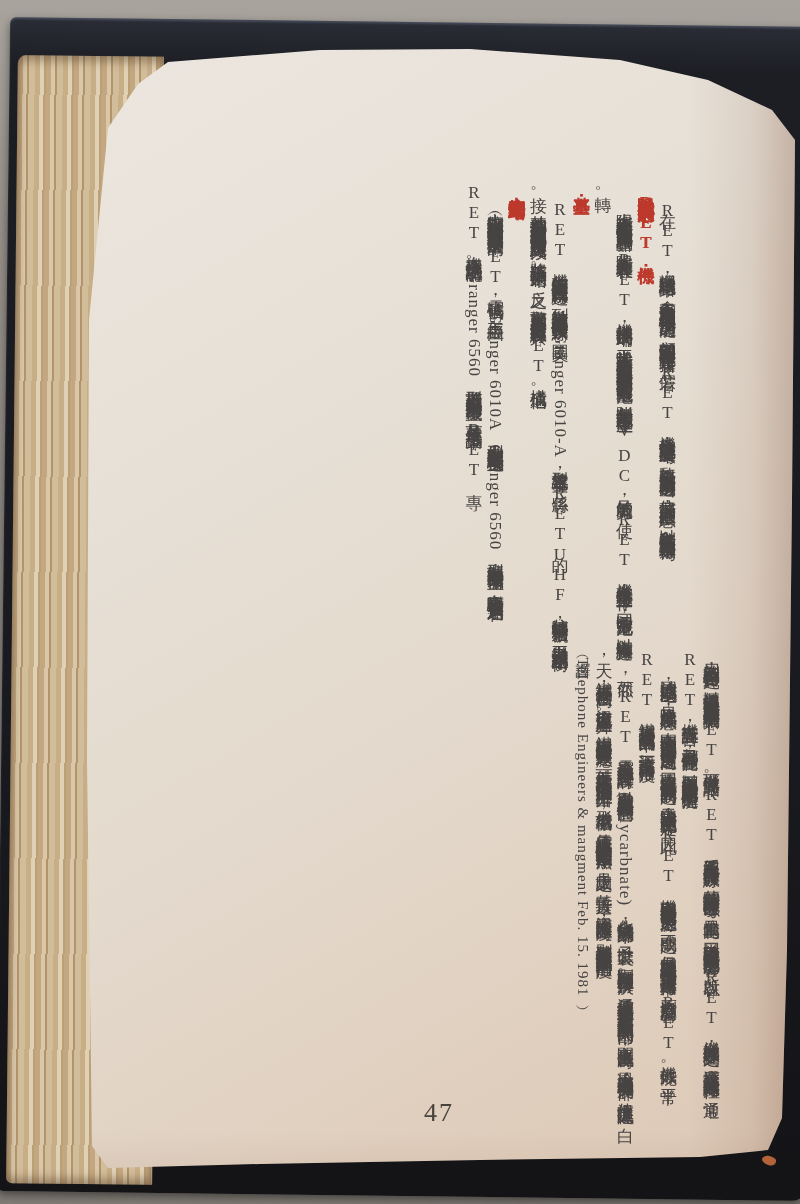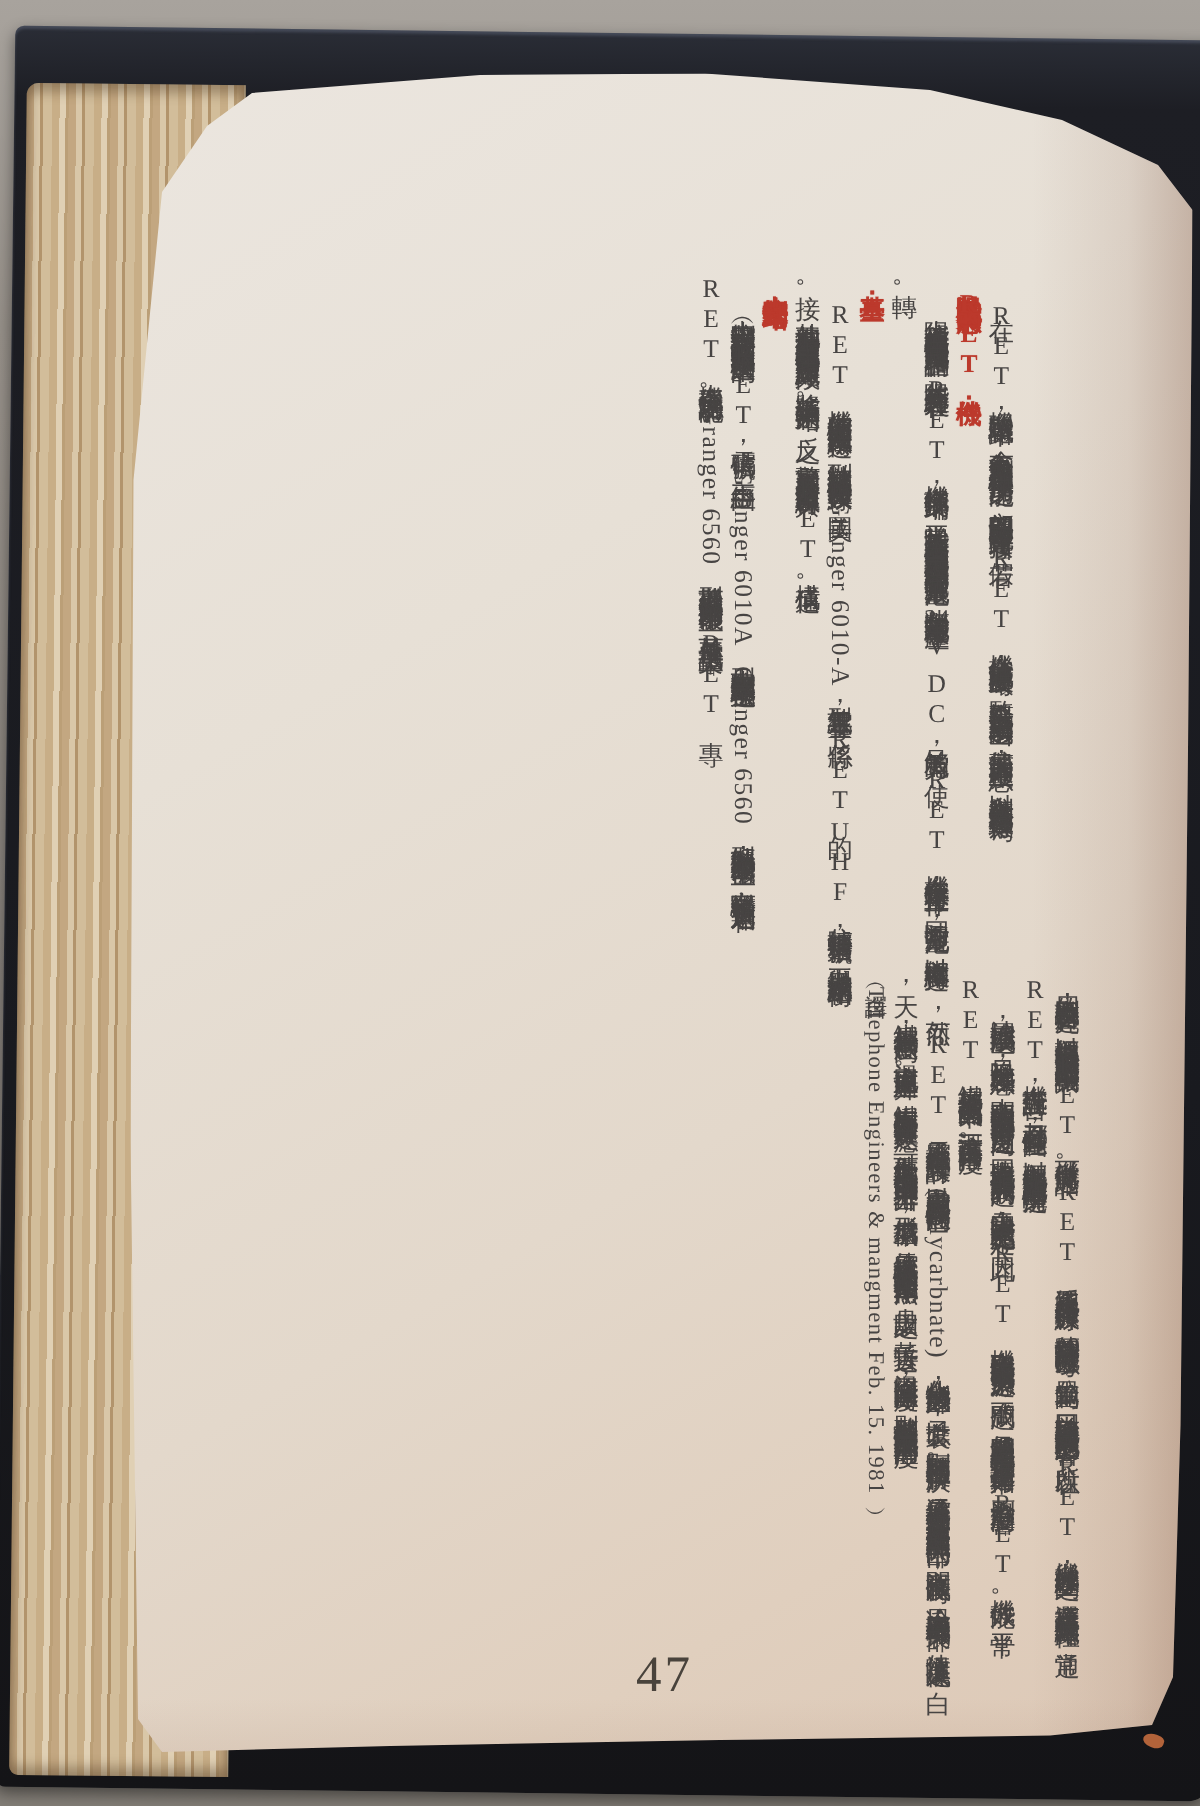--- a/index.html
+++ b/index.html
@@ -36,21 +36,21 @@
          color:#474443;font-size:17px;line-height:21.5px;letter-spacing:1px;
          font-family:"Liberation Serif","DejaVu Serif",serif;}
   .vtext p{margin:0;text-indent:1em;}
   .vtext p.hd{color:#bc392c;font-weight:700;text-indent:0;
               text-shadow:0 0 .5px rgba(188,57,44,.55);}
   .vtext p.cite{font-size:15px;text-indent:0;}
   .block-top{top:183px;right:122px;height:462px;}
   .block-bottom{top:650px;right:78px;height:478px;}
   .up{text-orientation:upright;}
   .tcy{text-combine-upright:all;}
-  .pageno{position:absolute;left:424px;top:1098px;font-size:34px;letter-spacing:2px;
+  .pageno{position:absolute;left:424px;top:1098px;font-size:26px;letter-spacing:2px;
           color:#49433c;font-family:"Liberation Serif","DejaVu Serif",serif;}
 </style>
 </head>
 <body>
 
 <div class="scene">
   <div class="cover"></div>
   <div class="stack"></div>
   <div class="page"></div>
   <div class="speck"></div>

